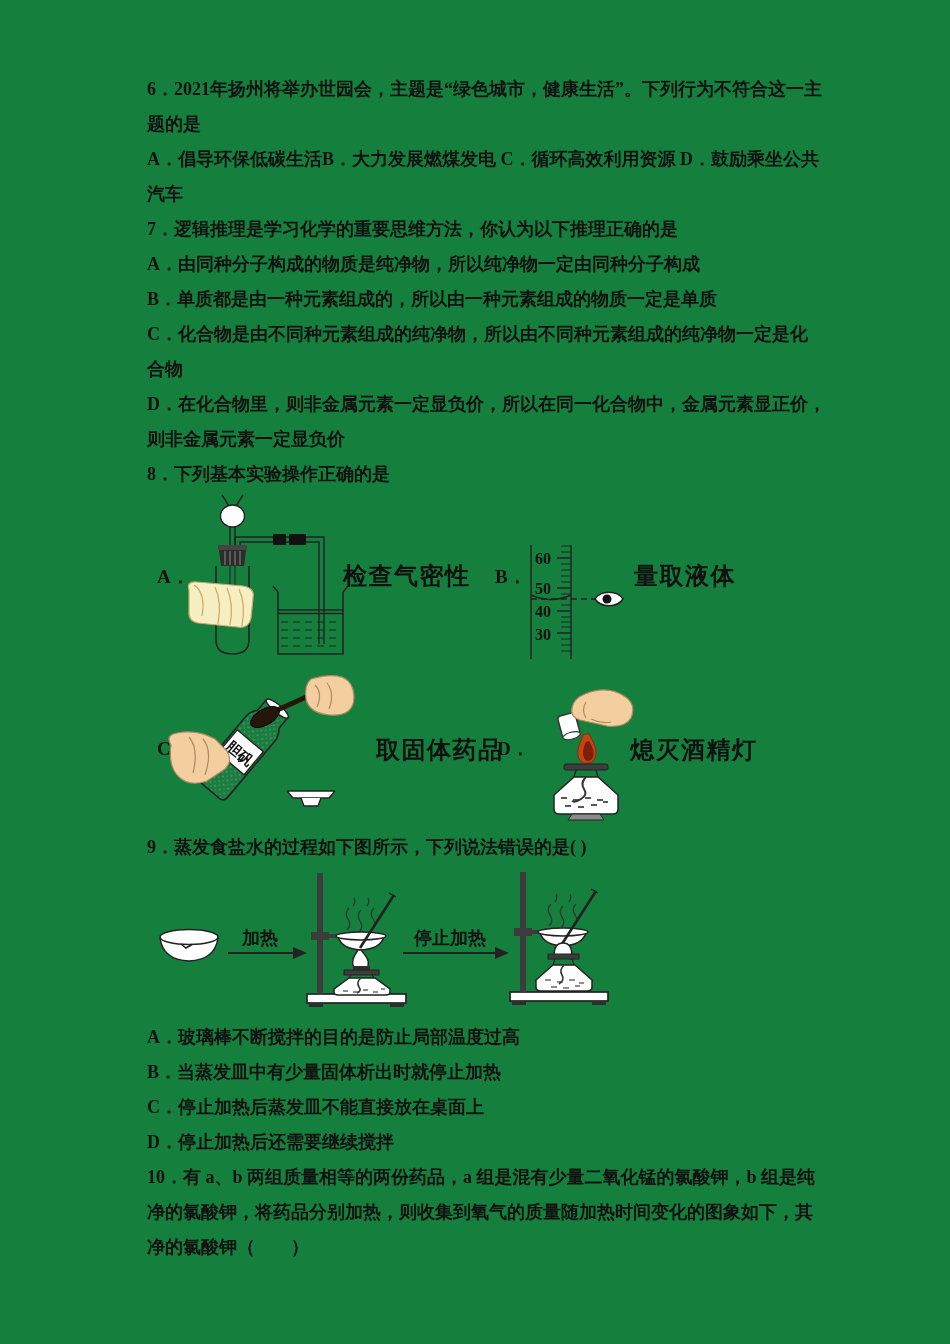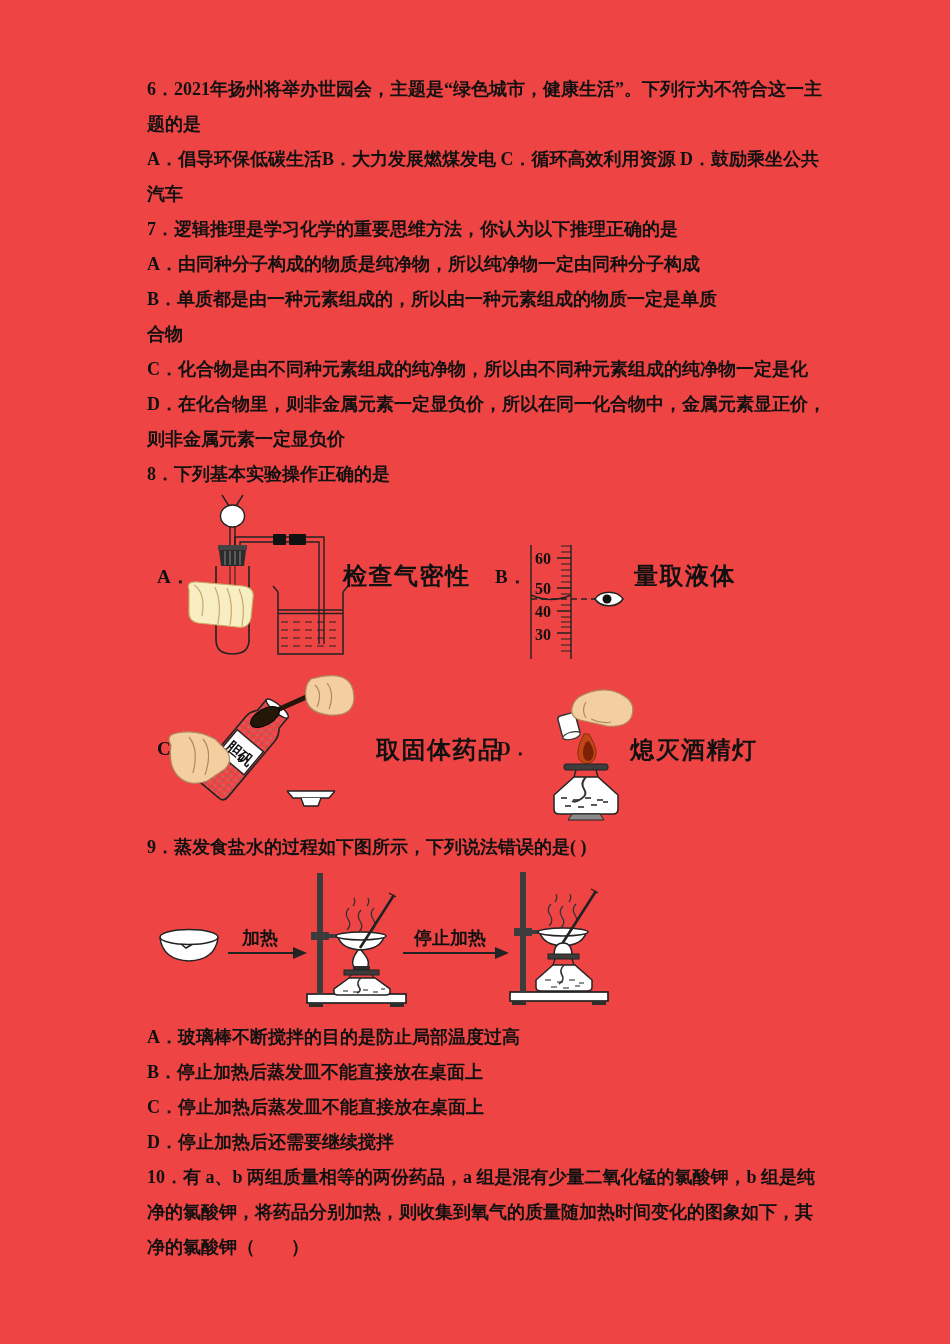--- a/index.html
+++ b/index.html
@@ -1,16 +1,16 @@
 <!DOCTYPE html>
 <html><head>
 <meta charset="utf-8">
 <style>
   html,body{margin:0;padding:0;background:#fff;}
-  .page{position:relative;width:950px;height:1344px;background:#ef4444;overflow:hidden;
+  .page{position:relative;width:950px;height:1344px;background:#15803d;overflow:hidden;
         font-family:"Liberation Serif","DejaVu Sans",serif;font-weight:700;color:#111;}
   .sec{position:absolute;left:147px;width:700px;}
   .line{font-size:18px;line-height:35px;white-space:nowrap;}
   .figrow{position:absolute;left:147px;width:700px;}
   .figletter{position:absolute;font-size:19px;}
   .figcaption{position:absolute;font-size:24px;letter-spacing:1.5px;}
   .figsvg{position:absolute;}
   svg{overflow:visible;}
   svg text{font-family:inherit;font-weight:700;fill:#111;}
 </style>
@@ -23,22 +23,22 @@
     <div class="line">6．2021年扬州将举办世园会，主题是“绿色城市，健康生活”。下列行为不符合这一主</div>
     <div class="line">题的是</div>
     <div class="line">A．倡导环保低碳生活B．大力发展燃煤发电 C．循环高效利用资源 D．鼓励乘坐公共</div>
     <div class="line">汽车</div>
   </div>
 
   <div class="sec" style="top:212px">
     <div class="line">7．逻辑推理是学习化学的重要思维方法，你认为以下推理正确的是</div>
     <div class="line">A．由同种分子构成的物质是纯净物，所以纯净物一定由同种分子构成</div>
     <div class="line">B．单质都是由一种元素组成的，所以由一种元素组成的物质一定是单质</div>
+    <div class="line">C．化合物是由不同种元素组成的纯净物，所以由不同种元素组成的纯净物一定是化</div>
     <div class="line">合物</div>
-    <div class="line">C．化合物是由不同种元素组成的纯净物，所以由不同种元素组成的纯净物一定是化</div>
     <div class="line">D．在化合物里，则非金属元素一定显负价，所以在同一化合物中，金属元素显正价，</div>
     <div class="line">则非金属元素一定显负价</div>
   </div>
 
   <div class="sec" style="top:457px">
     <div class="line">8．下列基本实验操作正确的是</div>
   </div>
 
   <div class="figrow" style="top:494px;height:170px">
     <span class="figletter" style="left:10px;top:70px">A．</span>
@@ -272,21 +272,21 @@
         <g stroke="#222" stroke-width="1.2">
           <path d="M398,112 h6 M410,114 h6 M422,112 h6 M432,115 h5 M404,119 h6 M416,120 h6 M428,118 h5"></path>
         </g>
         <path d="M417,97 q-5,5 -2,10 q3,5 -3,9" fill="none" stroke="#333" stroke-width="1.6"></path>
       </g>
     </svg>
   </div>
 
   <div class="sec" style="top:1020px">
     <div class="line">A．玻璃棒不断搅拌的目的是防止局部温度过高</div>
-    <div class="line">B．停止加热后蒸发皿不能直接放在桌面上</div>
+    <div class="line">B．当蒸发皿中有少量固体析出时就停止加热</div>
     <div class="line">C．停止加热后蒸发皿不能直接放在桌面上</div>
     <div class="line">D．停止加热后还需要继续搅拌</div>
   </div>
 
   <div class="sec" style="top:1160px">
     <div class="line">10．有 a、b 两组质量相等的两份药品，a 组是混有少量二氧化锰的氯酸钾，b 组是纯</div>
     <div class="line">净的氯酸钾，将药品分别加热，则收集到氧气的质量随加热时间变化的图象如下，其</div>
     <div class="line">净的氯酸钾（　　）</div>
   </div>
 

